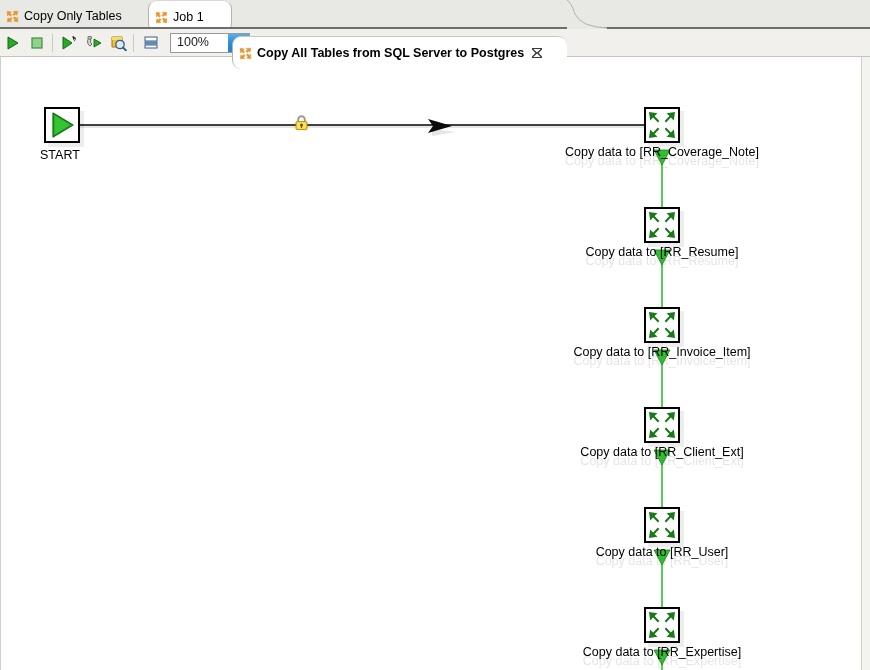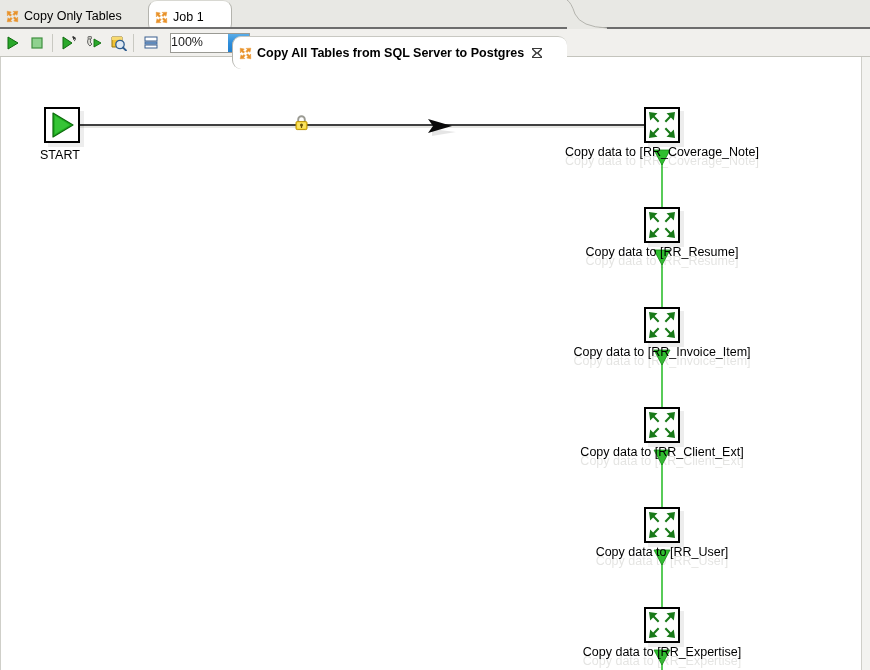--- a/index.html
+++ b/index.html
@@ -144,20 +144,21 @@
     height: 20px;
     border: 1px solid #9a9a94;
     background: #ffffff;
     display: flex;
     align-items: center;
     box-sizing: border-box;
     position: relative;
   }
   .zoom-value {
     flex: 1;
+    padding-left: 6px;
     font-size: 12.5px;
     color: #1a1a1a;
     line-height: 1;
   }
   .zoom-arrow {
     width: 21px;
     height: 18px;
     background: linear-gradient(to bottom, #5aade8 0%, #2f8edb 50%, #2180d0 100%);
     display: flex;
     align-items: center;

